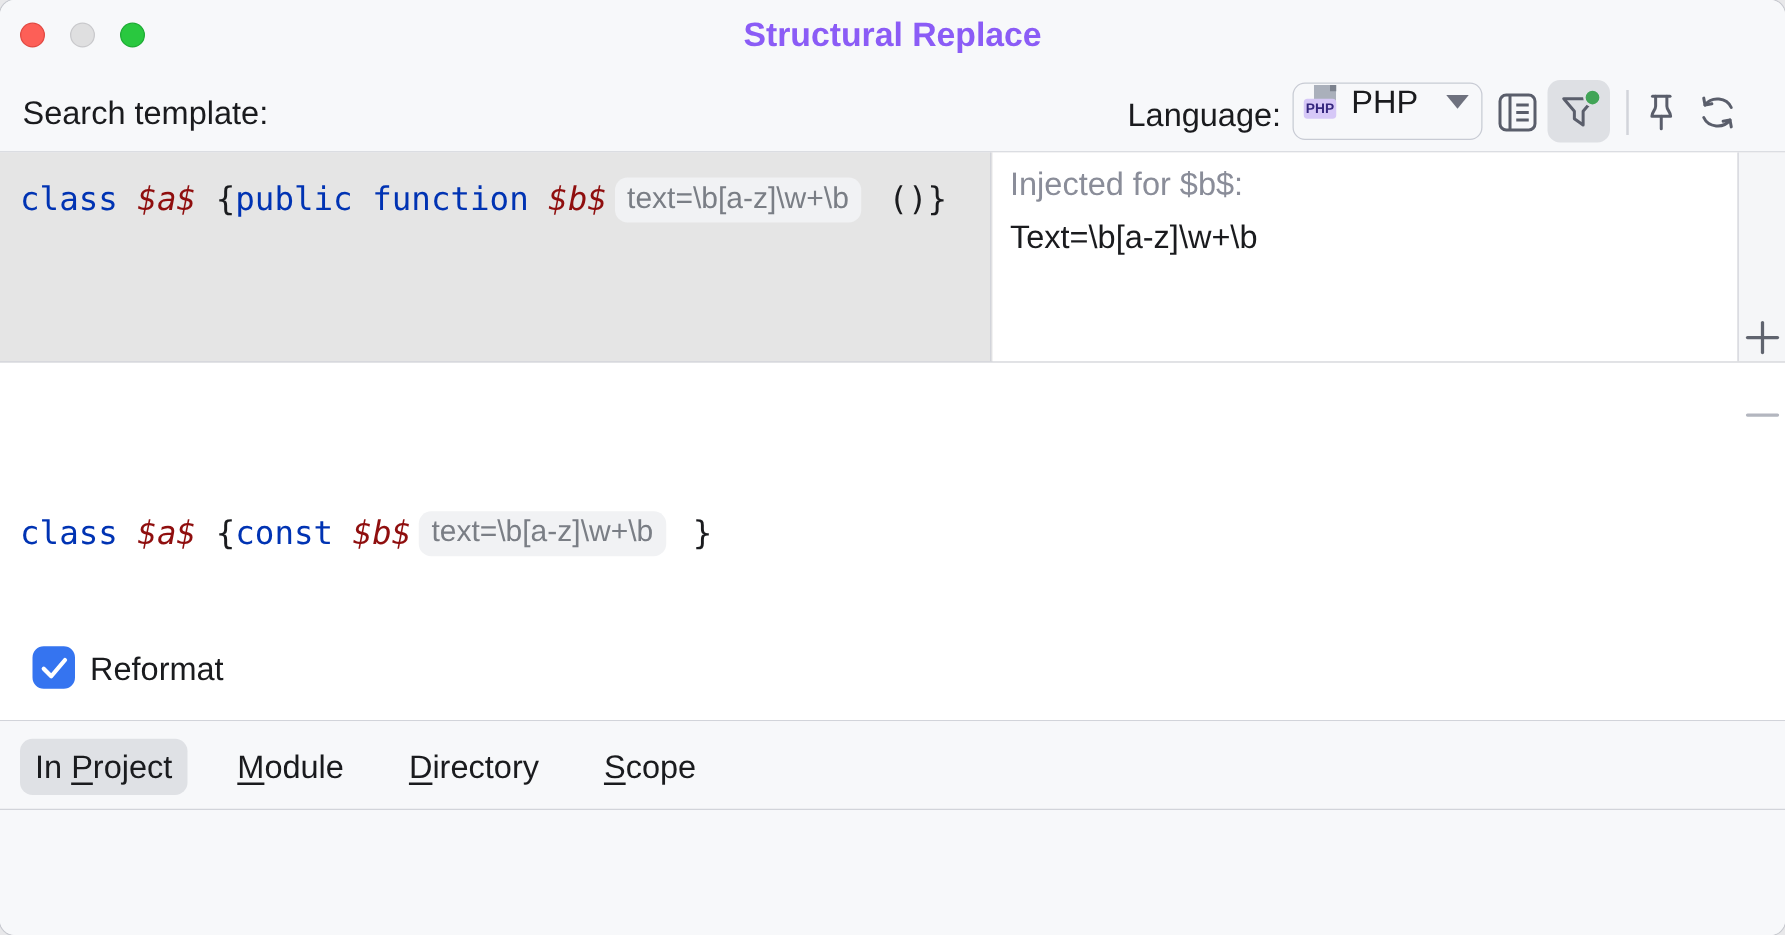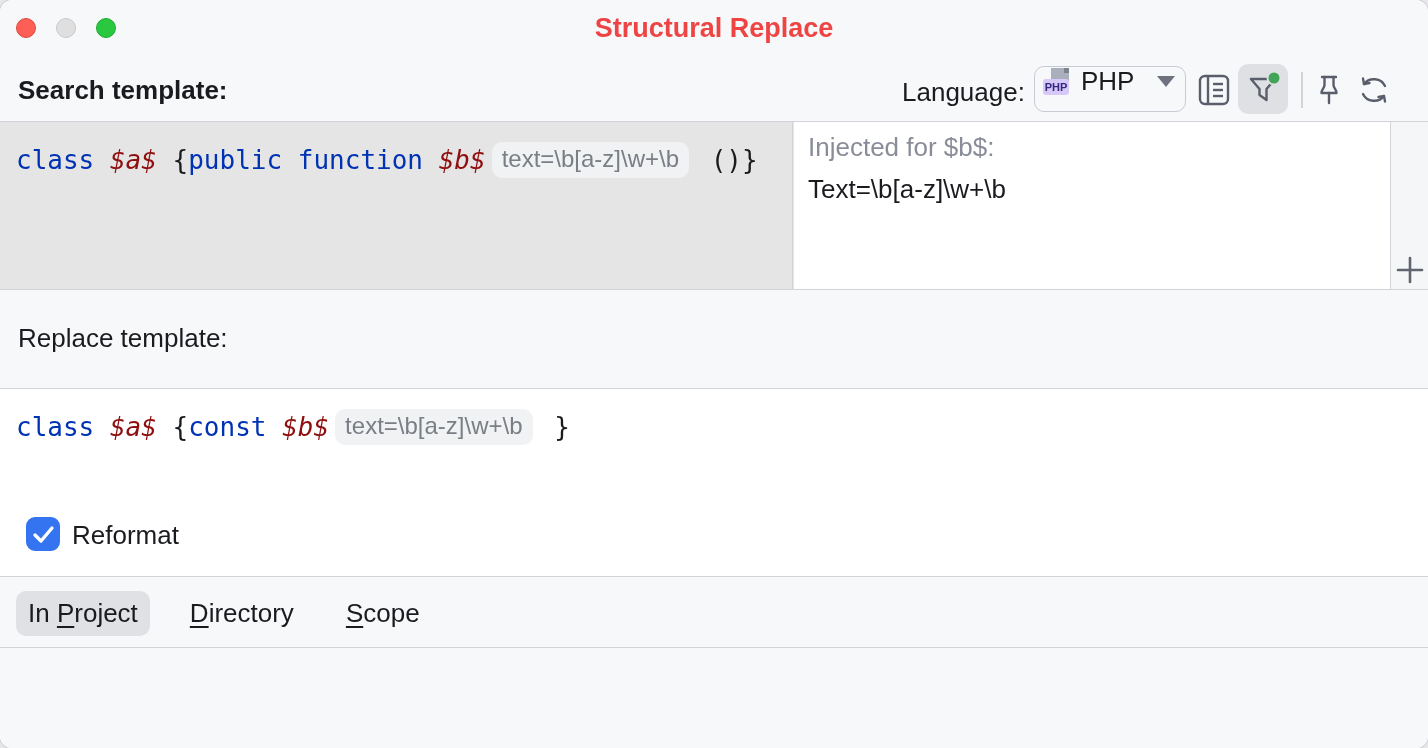--- a/index.html
+++ b/index.html
@@ -8,22 +8,22 @@
     position:relative;width:1428px;height:748px;background:#fff;
     font-family:"Liberation Sans", sans-serif;color:#1a1b1e;
     border-radius:12px;overflow:hidden;box-shadow:0 0 0 1px #c9cbd1;
   }
   
   .top{position:absolute;left:0;top:0;width:1428px;height:122px;background:#f7f8fa;border-bottom:1px solid #d2d4da;}
   .traffic{position:absolute;top:18px;width:20px;height:20px;border-radius:50%;}
   .t-close{left:16px;background:#fd5f57;border:1px solid #e14942;}
   .t-min{left:56px;background:#dfdfe0;border:1px solid #c9c9cc;}
   .t-zoom{left:96px;background:#29c83f;border:1px solid #1eab34;}
-  .win-title{position:absolute;left:0;top:13px;width:100%;text-align:center;font-size:27px;font-weight:700;color:#ef4444;}
-  .search-label{position:absolute;left:18px;top:75px;font-size:26px;font-weight:bold;}
+  .win-title{position:absolute;left:0;top:13px;width:100%;text-align:center;font-size:27px;font-weight:700;color:#8b5cf6;}
+  .search-label{position:absolute;left:18px;top:75px;font-size:26px;}
   .lang-label{position:absolute;left:902px;top:77px;font-size:26px;text-align:center;}
   .lang-combo{position:absolute;left:1034px;top:66px;width:152px;height:46px;border:1.5px solid #c8cbd4;border-radius:10px;display:flex;align-items:center;padding:0 10px 15px 8px;}
   .php-icon{position:relative;width:30px;height:32px;flex:0 0 30px;margin-right:8px;}
   .php-page{position:absolute;left:8px;top:2px;width:18px;height:18px;background:#aab0bb;clip-path:polygon(0 0,72% 0,100% 28%,100% 100%,0 100%);}
   .php-page-fold{position:absolute;left:21px;top:2px;width:5px;height:5px;background:#7c828e;}
   .php-badge{position:absolute;left:0;top:13px;width:26px;height:16px;background:#d6c8f7;border-radius:3px;color:#35277f;font-size:11px;font-weight:700;text-align:center;line-height:16px;letter-spacing:0;}
   .lang-value{font-size:26px;}
   .combo-arrow{margin-left:auto;width:0;height:0;border-left:9px solid transparent;border-right:9px solid transparent;border-top:11px solid #6e717e;}
   .icon-btn{position:absolute;display:flex;align-items:center;justify-content:center;}
   .icon-btn svg{display:block;}
@@ -150,39 +150,37 @@
       <svg class="side-plus" width="28" height="28" viewBox="0 0 28 28" stroke="#60646f" stroke-width="2.6" stroke-linecap="round">
           <line x1="14" y1="2" x2="14" y2="26"></line>
           <line x1="2" y1="14" x2="26" y2="14"></line>
         </svg>
       <svg class="side-minus" width="28" height="28" viewBox="0 0 28 28" stroke="#b3b6bf" stroke-width="2.6" stroke-linecap="round">
           <line x1="2" y1="14" x2="26" y2="14"></line>
         </svg>
     </div>
   </div>
 
-  <div class="replace-band">
-    <div class="replace-label">Replace template:</div>
-  </div>
 
   <div class="replace-section">
     <div class="code-line">
       <span class="kw">class </span><span class="var">$a$</span><span class="plain"> {</span><span class="kw">const</span><span class="plain"> </span><span class="var">$b$</span><span class="inlay">text=\b[a-z]\w+\b</span><span class="plain"> }</span>
     </div>
     <span class="cb checked cb-reformat">
       <svg width="24" height="20" viewBox="0 0 24 20" fill="none" stroke="#fff" stroke-width="3.4" stroke-linecap="round" stroke-linejoin="round">
           <polyline points="3,10 9,16 20,3"></polyline>
         </svg>
     </span>
     <span class="lbl-reformat">Reformat</span>
   </div>
 
   <div class="tabs-band">
     <div class="tabs">
       <span class="tab selected"><span>In </span><span class="mn">P</span><span>roject</span></span>
+      <span class="tab"><span></span><span class="mn">M</span><span>odule</span></span>
       <span class="tab"><span></span><span class="mn">D</span><span>irectory</span></span>
       <span class="tab"><span></span><span class="mn">S</span><span>cope</span></span>
     </div>
   </div>
 
   <div class="footer">
     
     
     
     

